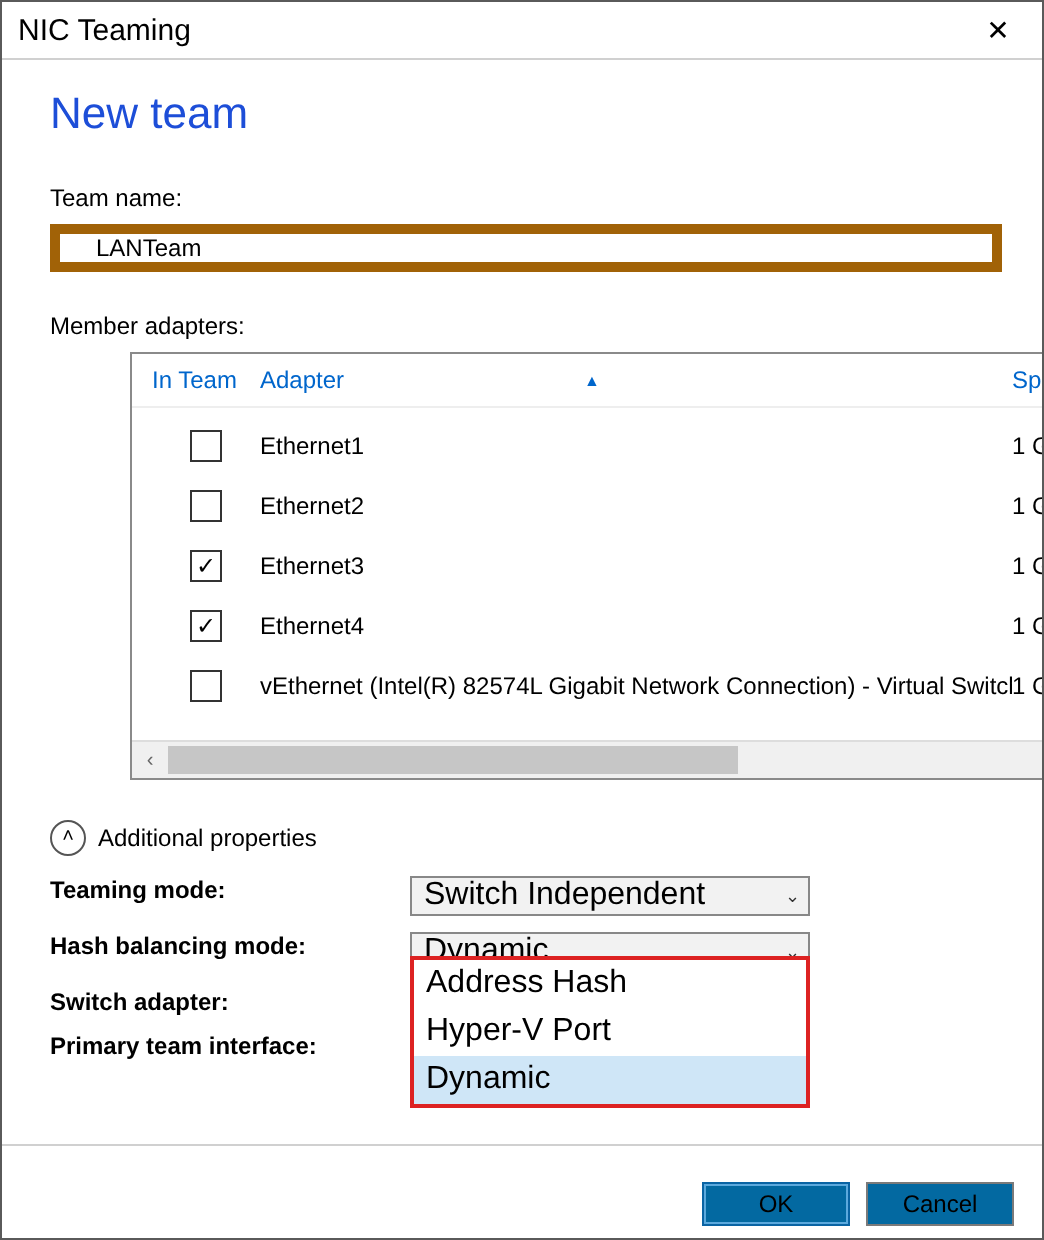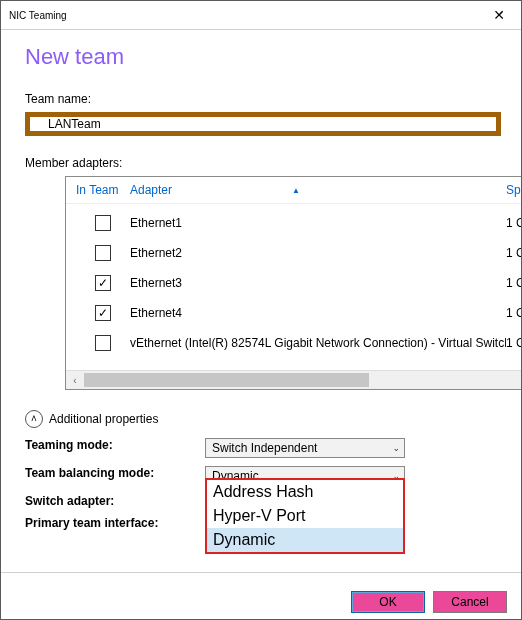--- a/index.html
+++ b/index.html
@@ -21,34 +21,34 @@
   }
   .titlebar {
     height: 28px;
     display: flex;
     align-items: center;
     justify-content: space-between;
     padding: 0 0 0 8px;
     border-bottom: 1px solid #d0d0d0;
     background: #fff;
   }
-  .titlebar-title { font-size: 10px; }
+  .titlebar-title { font-size: 15px; }
   .close-btn {
     width: 44px; height: 28px;
     display: flex; align-items: center; justify-content: center;
     font-size: 14px; font-family: Arial, sans-serif;
     cursor: default;
   }
   .content {
     flex: 1;
     padding: 10px 20px 0 24px;
     overflow: hidden;
   }
   .page-heading {
-    color: #8b5cf6;
+    color: #1d4ed8;
     font-size: 22px;
     font-weight: 400;
     margin: 4px 0 22px 0;
   }
   .field-label {
     display: block;
     margin-bottom: 6px;
   }
   .team-name-input {
     width: 100%;
@@ -146,21 +146,21 @@
   .prop-label { width: 180px; font-weight: 600; }
   .combo {
     width: 200px; height: 20px;
     border: 1px solid #888;
     background: #f2f2f2;
     display: flex; align-items: center;
     padding: 0 4px 0 6px;
     box-sizing: border-box;
     position: relative;
   }
-  .combo .combo-text { flex: 1; font-size: 12px; }
+  .combo .combo-text { flex: 1; font-size: 16px; }
   .combo .combo-arrow { font-size: 9px; color: #333; }
   .dropdown-panel {
     position: absolute;
     left: 180px;
     top: 68px;
     width: 200px;
     border: 2px solid #d22;
     background: #fff;
     box-sizing: border-box;
     z-index: 10;
@@ -179,21 +179,21 @@
     display: flex;
     justify-content: flex-end;
     align-items: center;
     gap: 8px;
     padding-right: 14px;
   }
   .btn {
     min-width: 74px;
     height: 22px;
     border: 1px solid #7a7a7a;
-    background: #ec4899;
+    background: #0369a1;
     font: inherit;
     padding: 0 12px;
     cursor: default;
     margin-top: 12px;
   }
   .btn.default {
     border: 1px solid #0a64a4;
     box-shadow: inset 0 0 0 1px #5ca9dd;
   }
 </style>
@@ -282,21 +282,21 @@
 
       <div class="prop-row">
         <div class="prop-label">Teaming mode:</div>
         <div class="combo">
           <span class="combo-text">Switch Independent</span>
           <span class="combo-arrow">⌄</span>
         </div>
       </div>
 
       <div class="prop-row">
-        <div class="prop-label">Team balancing mode:</div>
+        <div class="prop-label">Hash balancing mode:</div>
         <div class="combo">
           <span class="combo-text">Dynamic</span>
           <span class="combo-arrow">⌄</span>
         </div>
       </div>
 
       <div class="prop-row">
         <div class="prop-label">Switch adapter:</div>
       </div>
 

